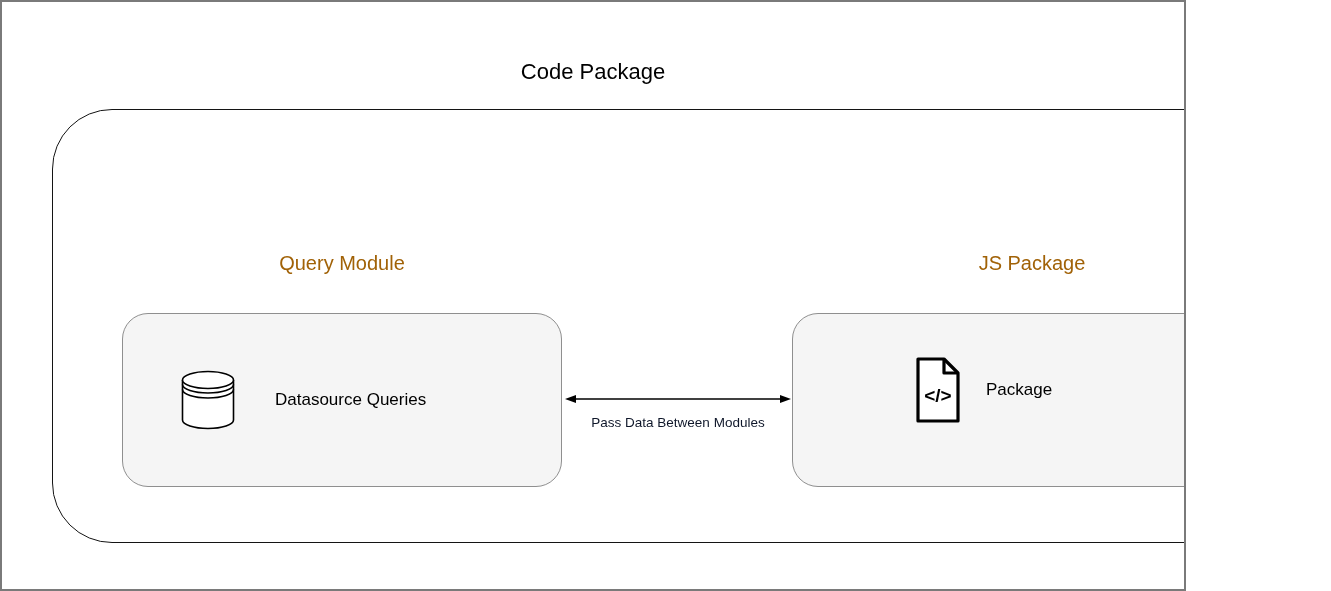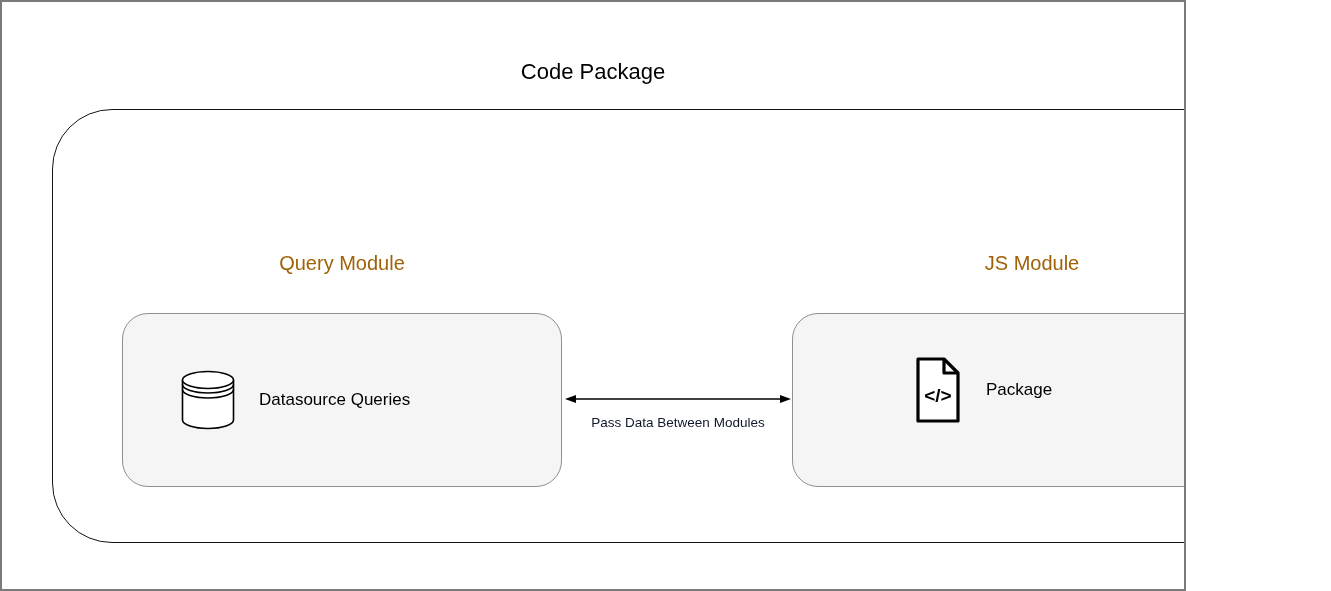--- a/index.html
+++ b/index.html
@@ -49,21 +49,21 @@
     height: 174px;
     background: #f5f5f5;
     border: 1px solid #8f8f8f;
     border-radius: 26px;
     display: flex;
     align-items: center;
   }
   .module-box.query { left: 120px; width: 440px; padding-left: 58px; }
   .module-box.js    { left: 790px; width: 442px; padding-left: 122px; }
   .node-row { display: flex; align-items: center; }
-  .module-box.query .node-row { gap: 24px; }
+  .module-box.query .node-row { gap: 40px; }
   .module-box.js .node-row    { gap: 25px; position: relative; top: -10px; }
   .node-label {
     font-size: 17px;
     font-weight: 400;
     color: #000000;
     white-space: nowrap;
   }
   .icon { display: block; flex: 0 0 auto; }
   .connector-arrow {
     position: absolute;
@@ -88,21 +88,21 @@
 <body>
 
 <div class="canvas">
 
   <div class="diagram-title">Code Package</div>
 
   <div class="outer-container"></div>
 
   <div class="module-heading query">Query Module</div>
 
-  <div class="module-heading js">JS Module</div>
+  <div class="module-heading js">JS Package</div>
 
   <div class="module-box query">
     <div class="node-row">
       <svg class="icon" width="54" height="60" viewBox="0 0 54 60">
         <path d="M1.5,10 v40 a25.5,8.5 0 0 0 51,0 v-40" fill="#ffffff" stroke="#000000" stroke-width="1.6"></path>
         <path d="M1.5,14.5 a25.5,8.5 0 0 0 51,0" fill="none" stroke="#000000" stroke-width="1.6"></path>
         <path d="M1.5,19.5 a25.5,8.5 0 0 0 51,0" fill="none" stroke="#000000" stroke-width="1.6"></path>
         <ellipse cx="27" cy="10" rx="25.5" ry="8.5" fill="#ffffff" stroke="#000000" stroke-width="1.6"></ellipse>
       </svg>
       <span class="node-label">Datasource Queries</span>

